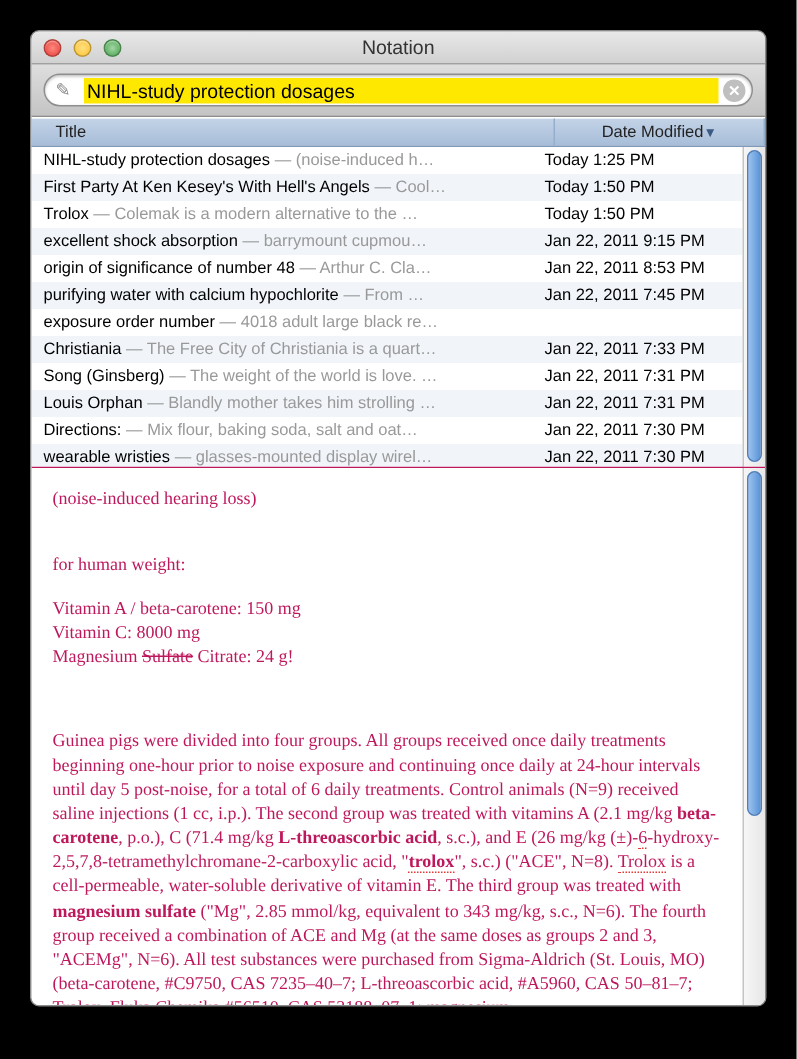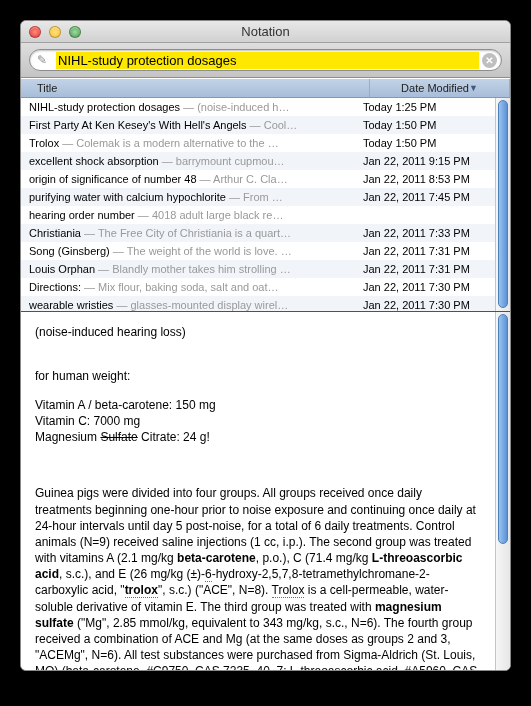--- a/index.html
+++ b/index.html
@@ -29,21 +29,21 @@
 .row{display:flex;height:18px;align-items:center;font-size:11px;color:#000}
 .row:nth-child(odd){background:#fff}
 .row:nth-child(even){background:#f1f5fa}
 .row .tcell{flex:1;padding:0 8px;white-space:nowrap;overflow:hidden;text-overflow:ellipsis}
 .row .dcell{width:140px;padding:0 8px;white-space:nowrap}
 .row .snippet{color:#999}
 .row .dash{color:#999}
 .content{position:relative;background:#fff}
 .contentscroll{position:absolute;right:0;top:0;bottom:0;width:15px;background:linear-gradient(90deg,#f6f6f6,#e6e6e6);border-left:1px solid #c4c4c4}
 .contentscroll .thumb{position:absolute;left:2px;right:2px;top:2px;height:230px;border-radius:6px;background:linear-gradient(90deg,#9ac2f0,#5a93d6);border:1px solid #4e7fbb}
-.contentbody{margin-right:15px;padding:12px 14px;font-family:Liberation Sans, sans-serif;font-size:12px;color:#000000;line-height:1.35;height:358px;overflow:hidden}
+.contentbody{margin-right:15px;padding:12px 14px;font-family:Liberation Serif, serif;font-size:12px;color:#be185d;line-height:1.35;height:358px;overflow:hidden}
 .contentbody p{margin-bottom:12px}
 .contentbody .line{margin-bottom:0}
 .strike{text-decoration:line-through}
 .redund{border-bottom:1px dotted #e53935}
 </style>
 </head>
 <body>
 
 <div class="window">
   <div class="titlebar">
@@ -91,21 +91,21 @@
         </div>
         <div class="row">
           <div class="tcell"><span>origin of significance of number 48</span><span class="dash"> — </span><span class="snippet">Arthur C. Cla…</span></div>
           <div class="dcell">Jan 22, 2011 8:53 PM</div>
         </div>
         <div class="row">
           <div class="tcell"><span>purifying water with calcium hypochlorite</span><span class="dash"> — </span><span class="snippet">From …</span></div>
           <div class="dcell">Jan 22, 2011 7:45 PM</div>
         </div>
         <div class="row">
-          <div class="tcell"><span>hearing order number</span><span class="dash"> — </span><span class="snippet">4018 adult large black re…</span></div>
+          <div class="tcell"><span>exposure order number</span><span class="dash"> — </span><span class="snippet">4018 adult large black re…</span></div>
         </div>
         <div class="row">
           <div class="tcell"><span>Christiania</span><span class="dash"> — </span><span class="snippet">The Free City of Christiania is a quart…</span></div>
           <div class="dcell">Jan 22, 2011 7:33 PM</div>
         </div>
         <div class="row">
           <div class="tcell"><span>Song (Ginsberg)</span><span class="dash"> — </span><span class="snippet">The weight of the world is love. …</span></div>
           <div class="dcell">Jan 22, 2011 7:31 PM</div>
         </div>
         <div class="row">
@@ -125,21 +125,21 @@
         <div class="thumb"></div>
       </div>
   </div>
 
   <div class="content">
     <div class="contentbody">
       <p class="line">(noise-induced hearing loss)</p>
       <p>&nbsp;</p>
       <p>for human weight:</p>
       <p class="line">Vitamin A / beta-carotene: 150 mg</p>
-      <p class="line">Vitamin C: 7000 mg</p>
+      <p class="line">Vitamin C: 8000 mg</p>
       <p><span>Magnesium </span><span class="strike">Sulfate</span><span> Citrate: 24 g!</span></p>
       <p>&nbsp;</p>
       <p><span>Guinea pigs were divided into four groups. All groups received once daily treatments beginning one-hour prior to noise exposure and continuing once daily at 24-hour intervals until day 5 post-noise, for a total of 6 daily treatments. Control animals (N=9) received saline injections (1 cc, i.p.). The second group was treated with vitamins A (2.1 mg/kg </span><b>beta-carotene</b><span>, p.o.), C (71.4 mg/kg </span><b>L-threoascorbic acid</b><span>, s.c.), and E (26 mg/kg (±)-</span><span class="redund">6</span><span>-hydroxy-2,5,7,8-tetramethylchromane-2-carboxylic acid, "</span><b><span class="redund">trolox</span></b><span>", s.c.) ("ACE", N=8). </span><span class="redund">Trolox</span><span> is a cell-permeable, water-soluble derivative of vitamin E. The third group was treated with </span><b>magnesium sulfate</b><span> ("Mg", 2.85 mmol/kg, equivalent to 343 mg/kg, s.c., N=6). The fourth group received a combination of ACE and Mg (at the same doses as groups 2 and 3, "ACEMg", N=6). All test substances were purchased from Sigma-Aldrich (St. Louis, MO) (beta-carotene, #C9750, CAS 7235–40–7; L-threoascorbic acid, #A5960, CAS 50–81–7; Trolox, Fluka Chemika #56510, CAS 53188–07–1; magnesium</span></p>
     </div>
     <div class="contentscroll">
         <div class="thumb"></div>
       </div>
   </div>
 </div>
 

